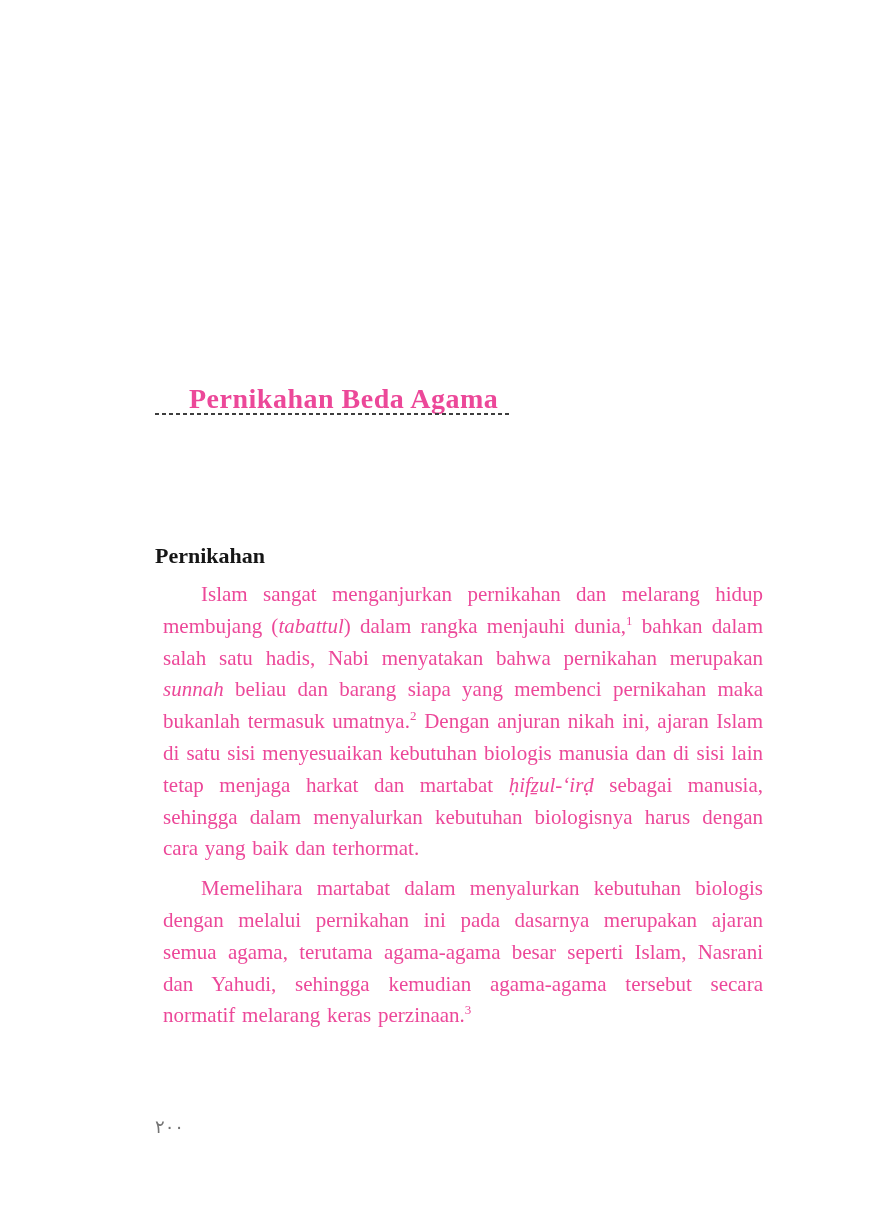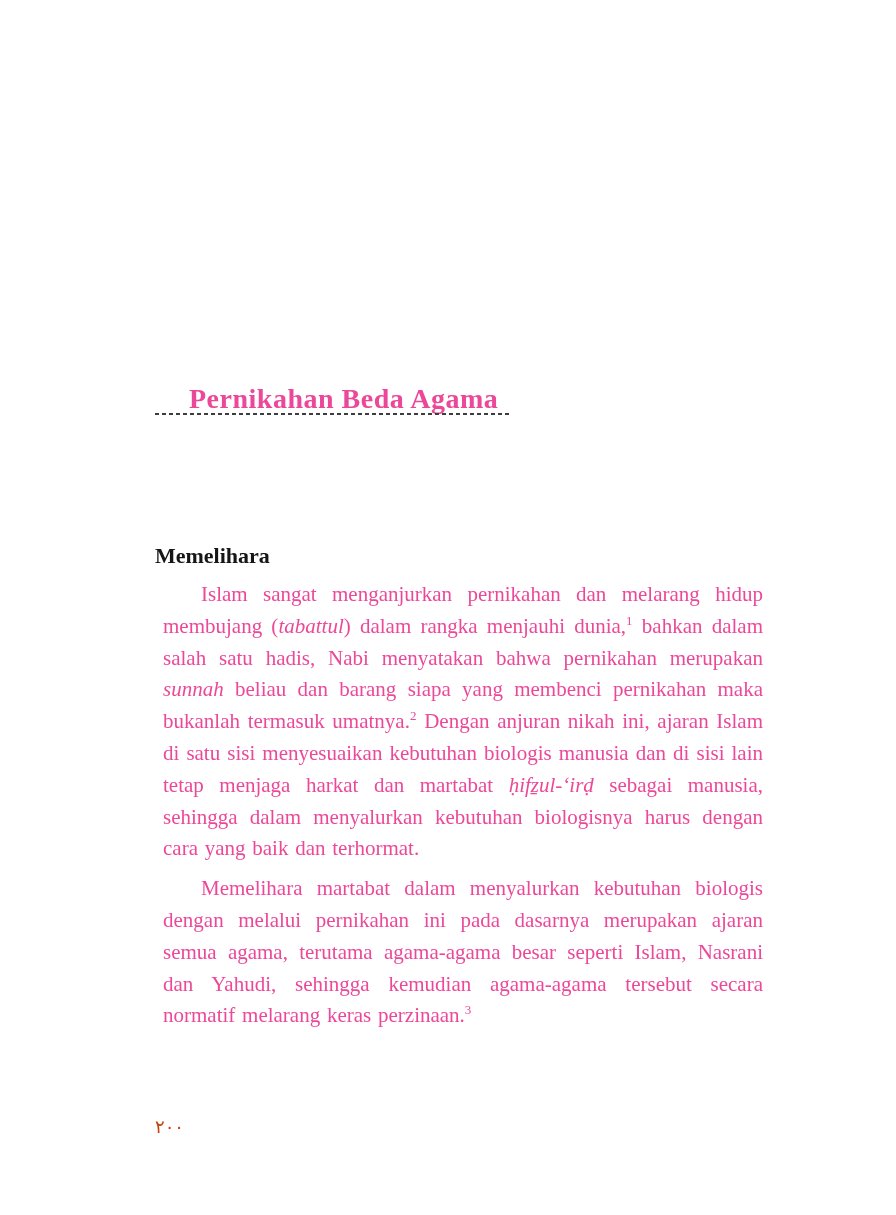--- a/index.html
+++ b/index.html
@@ -62,34 +62,34 @@
     font-size: 13px;
     line-height: 0;
     vertical-align: super;
   }
   .page-number {
     position: absolute;
     left: 155px;
     top: 1116px;
     font-size: 18px;
     font-family: Liberation Serif, serif;
-    color: #c2410c;
+    color: #737373;
   }
 </style>
 </head>
 <body>
 
 <div class="page">
 
   <h1 class="chapter-title">Pernikahan Beda Agama</h1>
 
   <div class="divider"></div>
 
   <div class="content">
-    <h2 class="section-heading">Memelihara</h2>
+    <h2 class="section-heading">Pernikahan</h2>
 
     <div>
         <p class="para"><span>Islam sangat menganjurkan pernikahan dan melarang hidup membujang (</span><span class="italic">tabattul</span><span>) dalam rangka menjauhi dunia,</span><sup>1</sup><span> bahkan dalam salah satu hadis, Nabi menyatakan bahwa pernikahan merupakan </span><span class="italic">sunnah</span><span> beliau dan barang siapa yang membenci pernikahan maka bukanlah termasuk umatnya.</span><sup>2</sup><span> Dengan anjuran nikah ini, ajaran Islam di satu sisi menyesuaikan kebutuhan biologis manusia dan di sisi lain tetap menjaga harkat dan martabat </span><span class="italic">ḥifẕul-ʻirḍ</span><span> sebagai manusia, sehingga dalam menyalurkan kebutuhan biologisnya harus dengan cara yang baik dan terhormat.</span></p>
         <p class="para"><span>Memelihara martabat dalam menyalurkan kebutuhan biologis dengan melalui pernikahan ini pada dasarnya merupakan ajaran semua agama, terutama agama-agama besar seperti Islam, Nasrani dan Yahudi, sehingga kemudian agama-agama tersebut secara normatif melarang keras perzinaan.</span><sup>3</sup></p>
       </div>
   </div>
 
   <div class="page-number">٢٠٠</div>
 
 </div>

